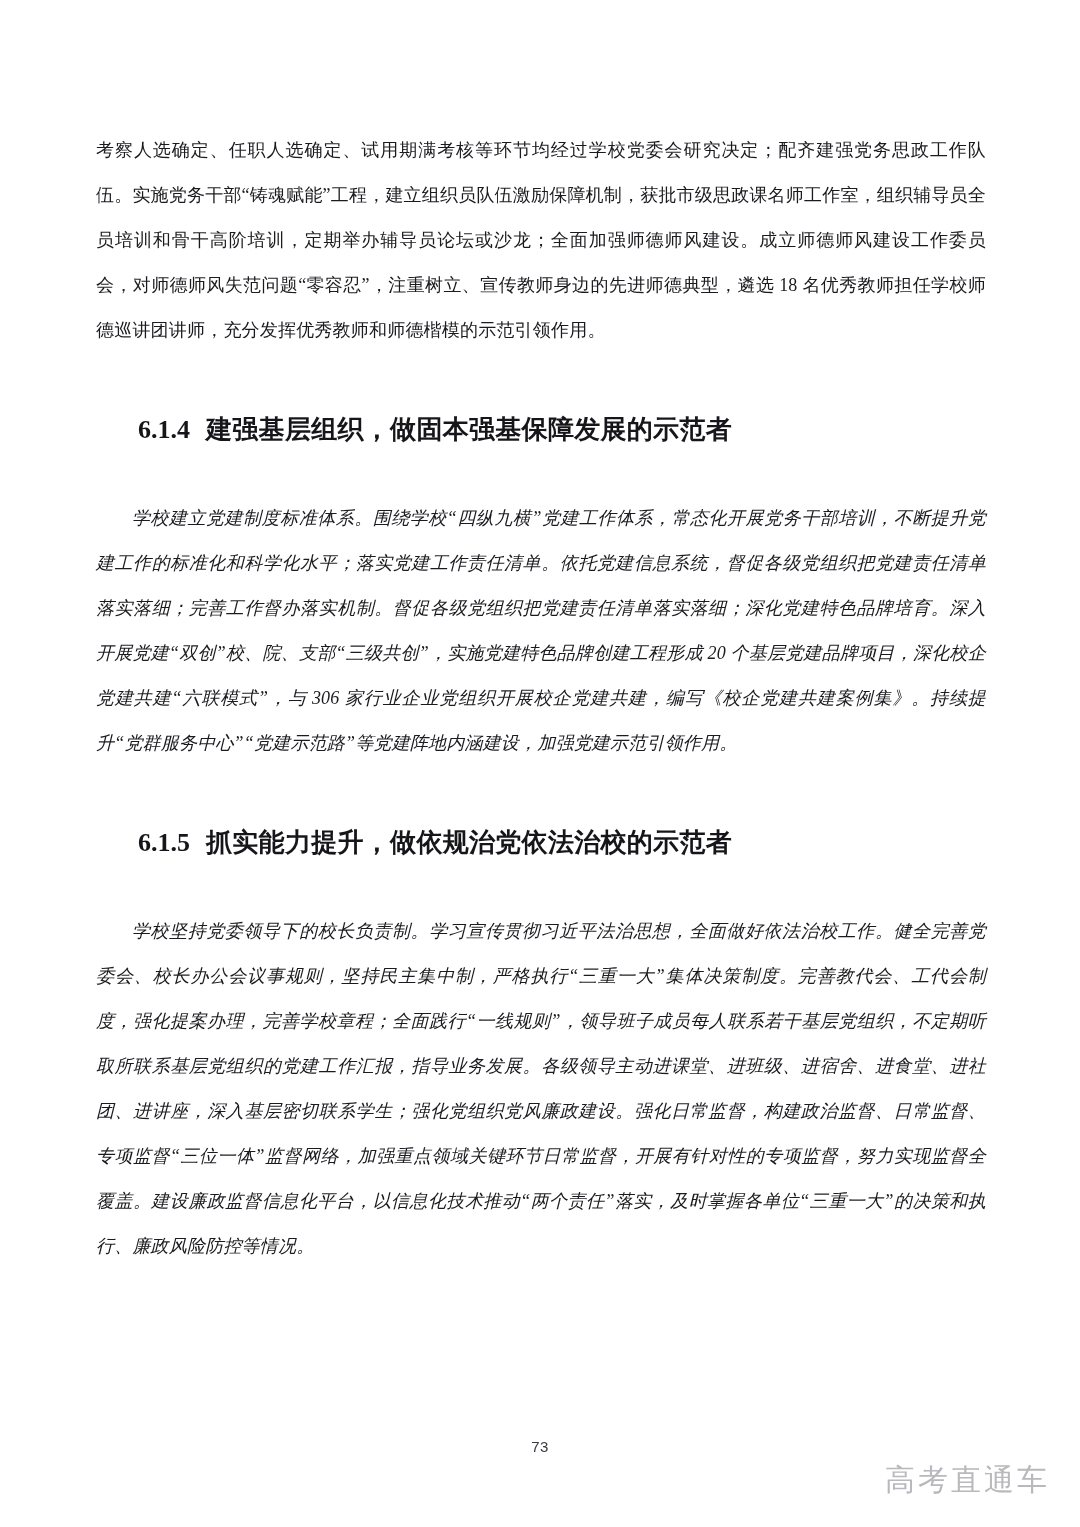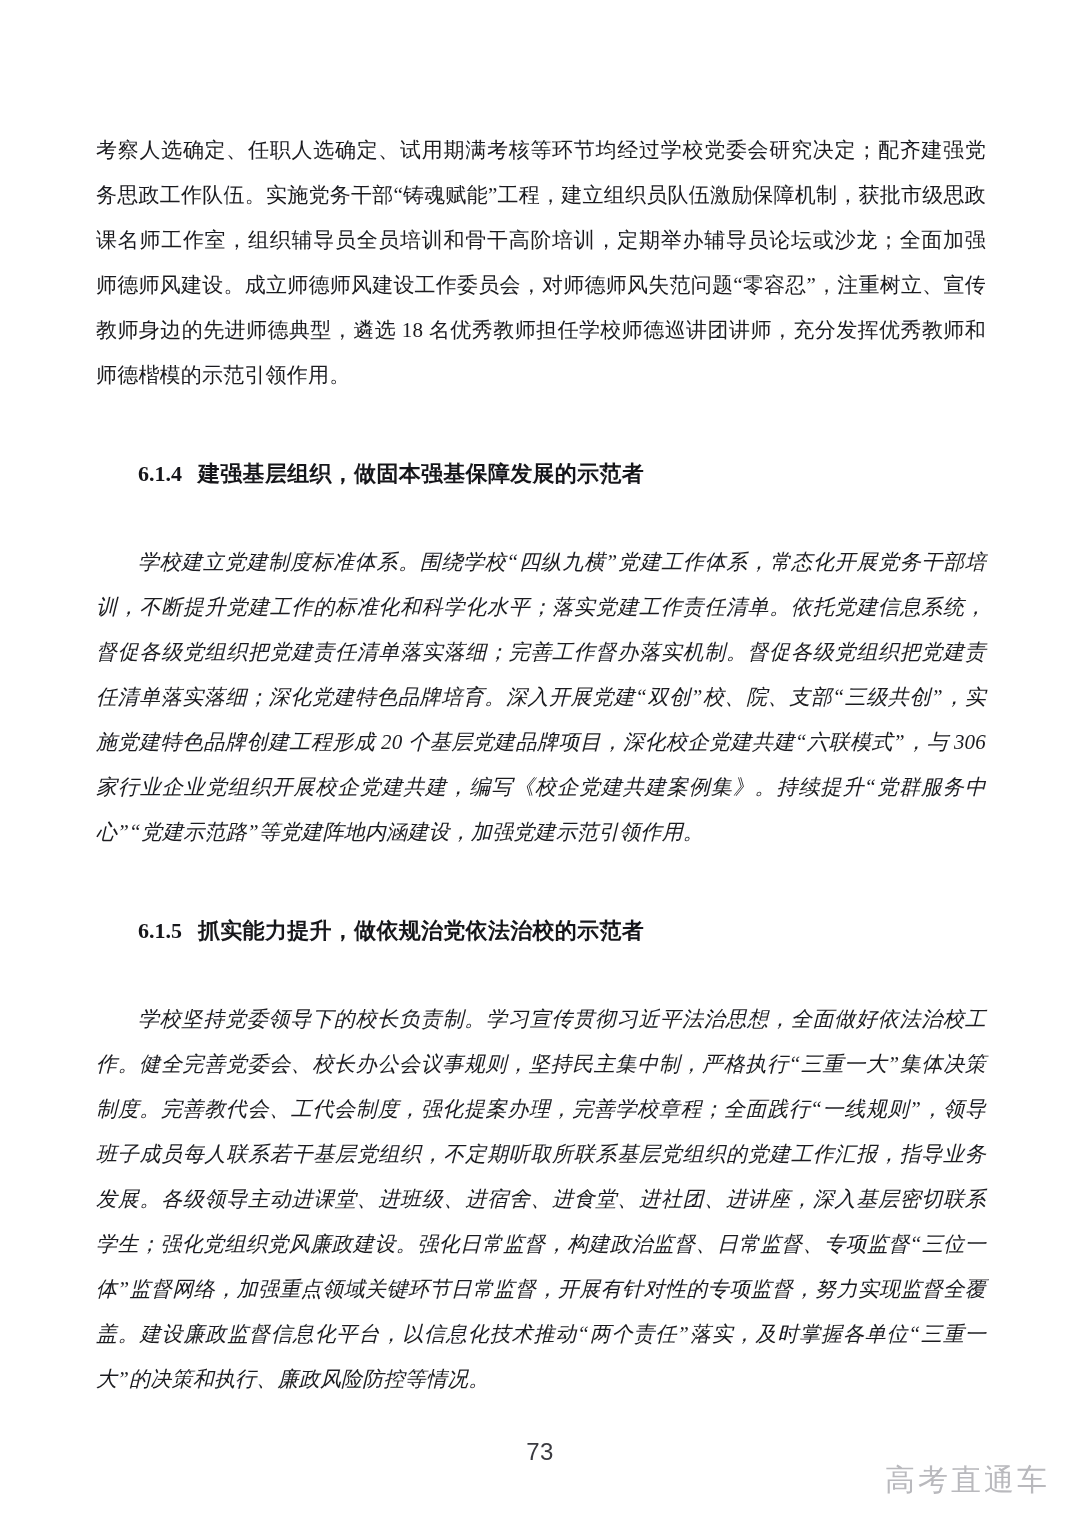--- a/index.html
+++ b/index.html
@@ -21,39 +21,39 @@
   }
   .content {
     position: absolute;
     left: 96px;
     top: 128px;
     width: 890px;
   }
   
   .para {
     font-family: "Liberation Serif", "DejaVu Serif", serif;
-    font-size: 21px;
+    font-size: 18px;
     line-height: 45px;
     color: #1b1b1f;
     text-align: justify;
     text-justify: inter-character;
     text-align-last: left;
     margin: 0;
     letter-spacing: 0.2px;
     word-break: break-all;
   }
   .para.indent {
     text-indent: 2em;
     font-style: italic;
   }
   
   .heading {
     font-family: "Liberation Sans", "DejaVu Sans", sans-serif;
     font-weight: bold;
-    font-size: 22px;
+    font-size: 26px;
     line-height: 40px;
     color: #16161a;
     margin: 0;
     padding-left: 42px;
     letter-spacing: 0.3px;
     white-space: nowrap;
   }
   .heading .num {
     font-family: "Liberation Serif", "DejaVu Serif", serif;
     font-weight: bold;
@@ -67,21 +67,21 @@
   .sp-before-heading { height: 56px; }
   .sp-after-heading  { height: 46px; }
   
   .page-number {
     position: absolute;
     left: 0;
     right: 0;
     top: 1438px;
     text-align: center;
     font-family: "Liberation Sans", "DejaVu Sans", sans-serif;
-    font-size: 24px;
+    font-size: 15px;
     color: #3a3a40;
     letter-spacing: 0.5px;
   }
   .watermark {
     position: absolute;
     right: 30px;
     bottom: 26px;
     font-family: "Liberation Sans", "DejaVu Sans", sans-serif;
     font-size: 30px;
     color: #b9b9bd;

